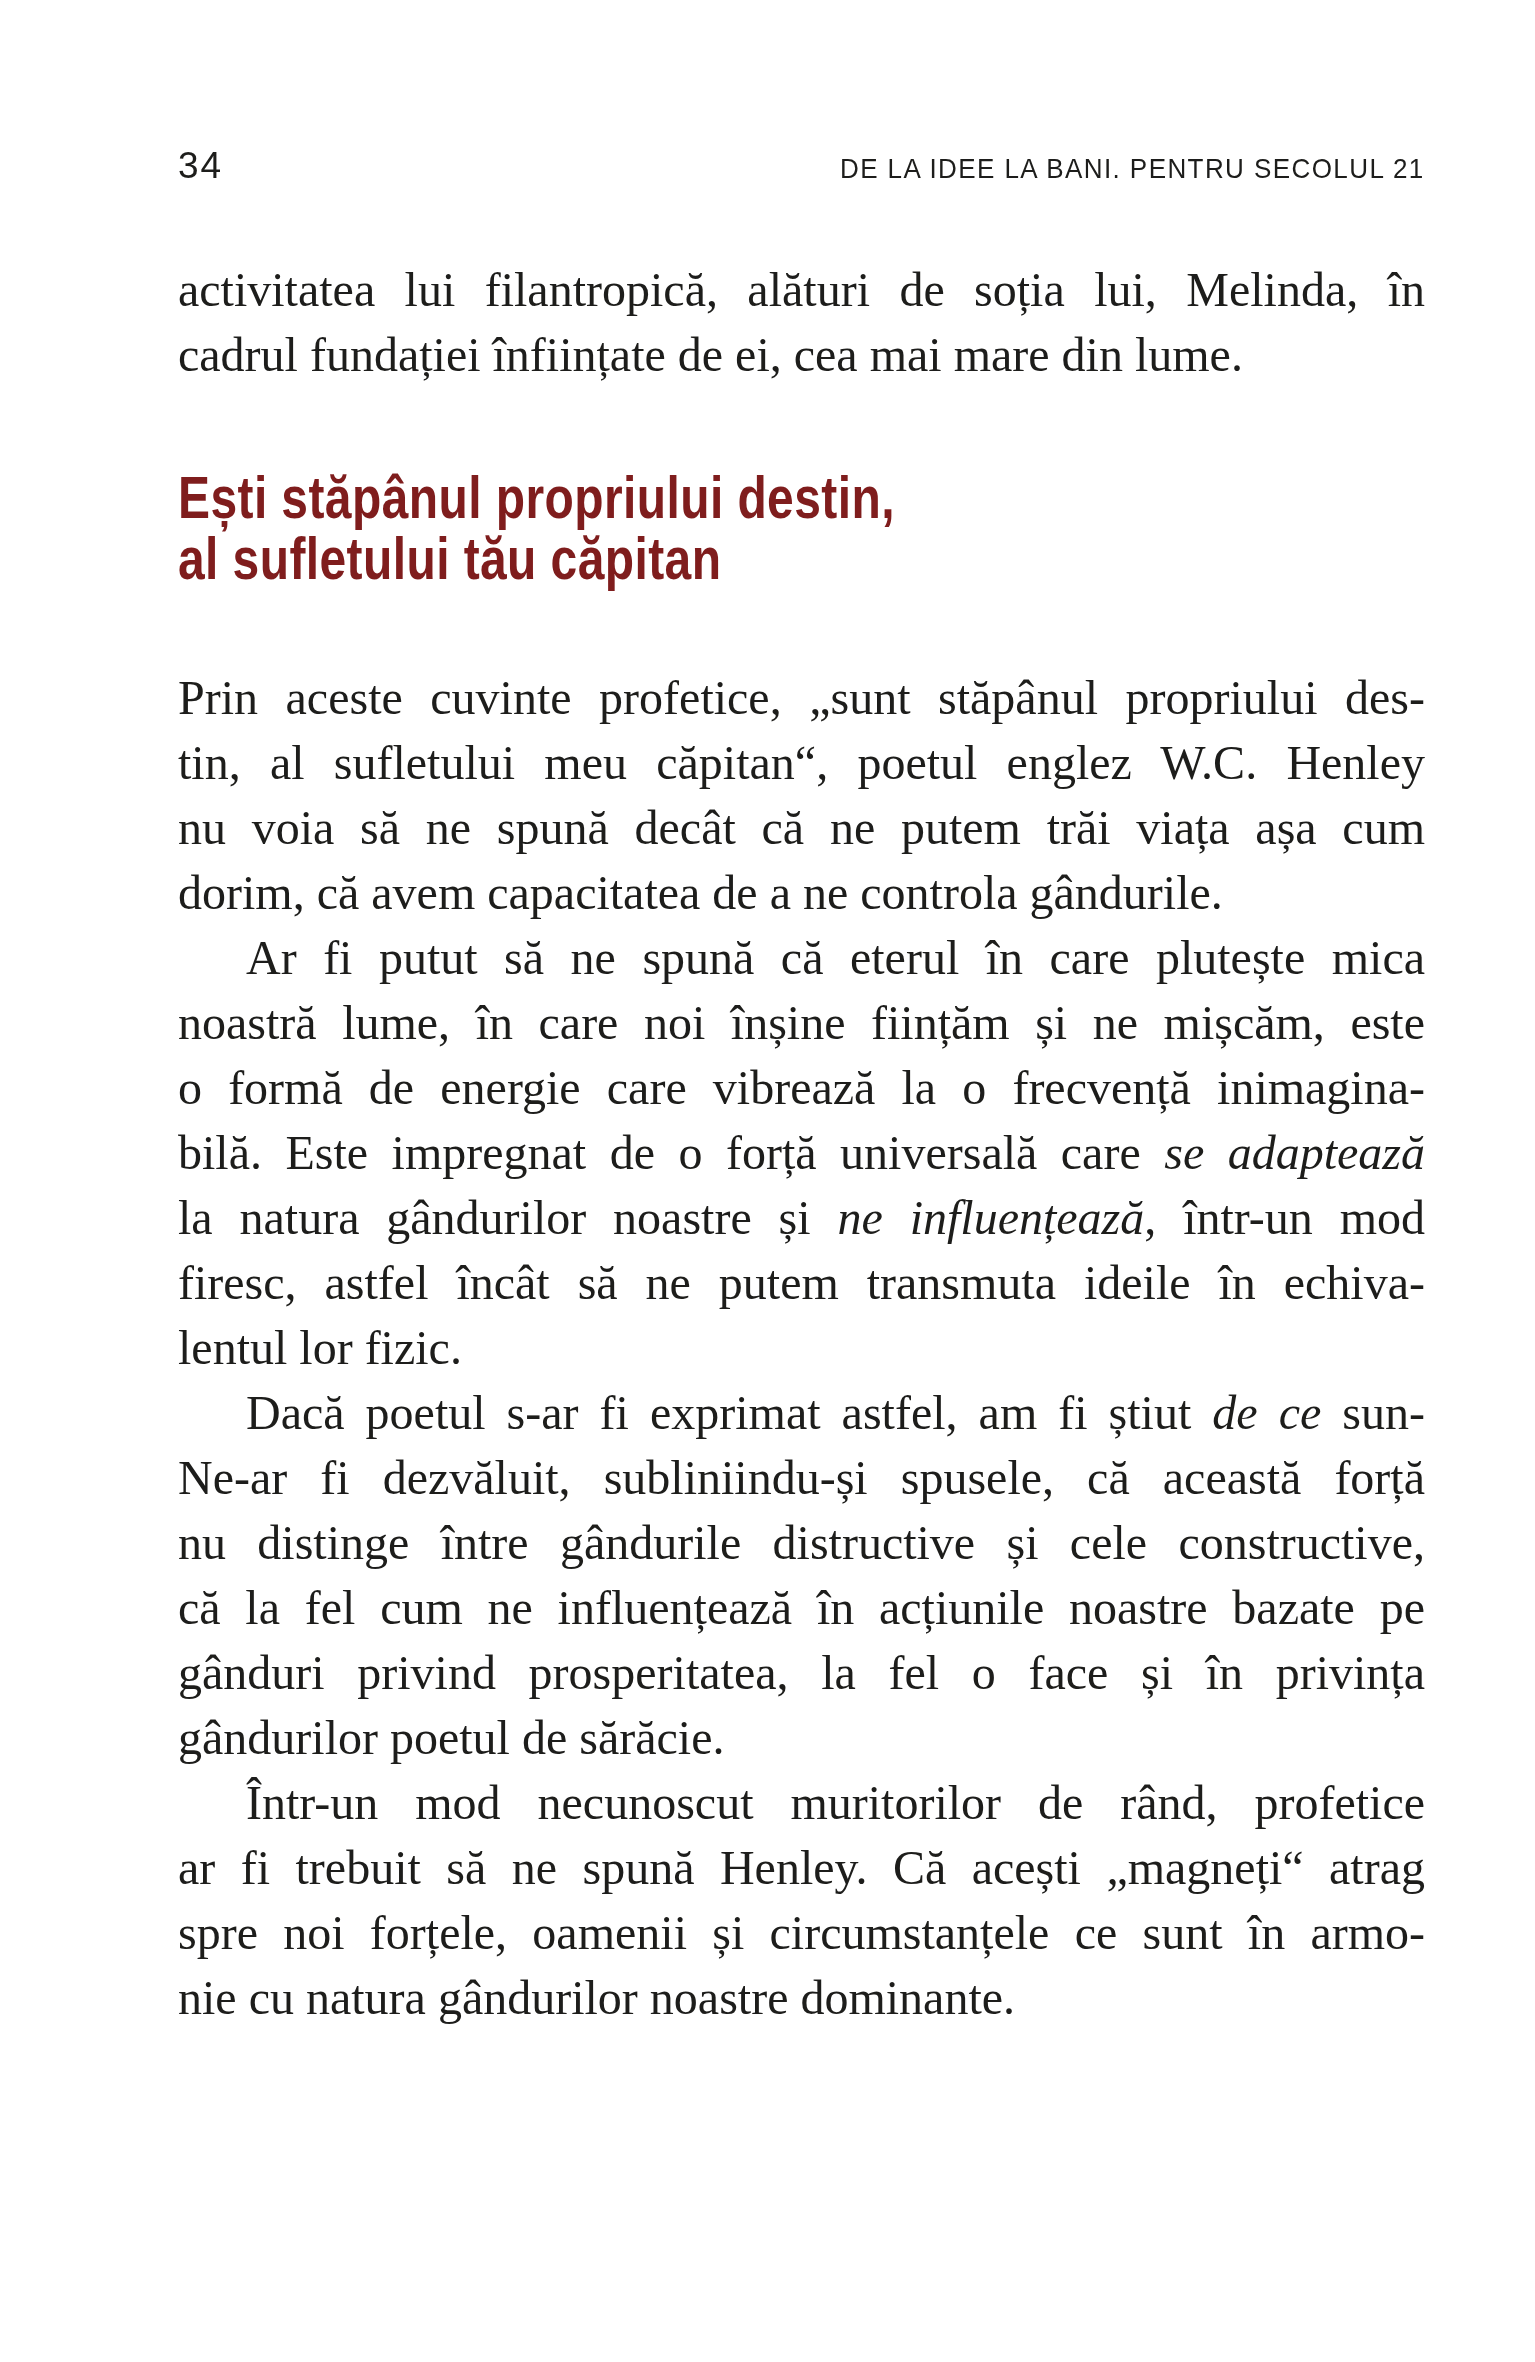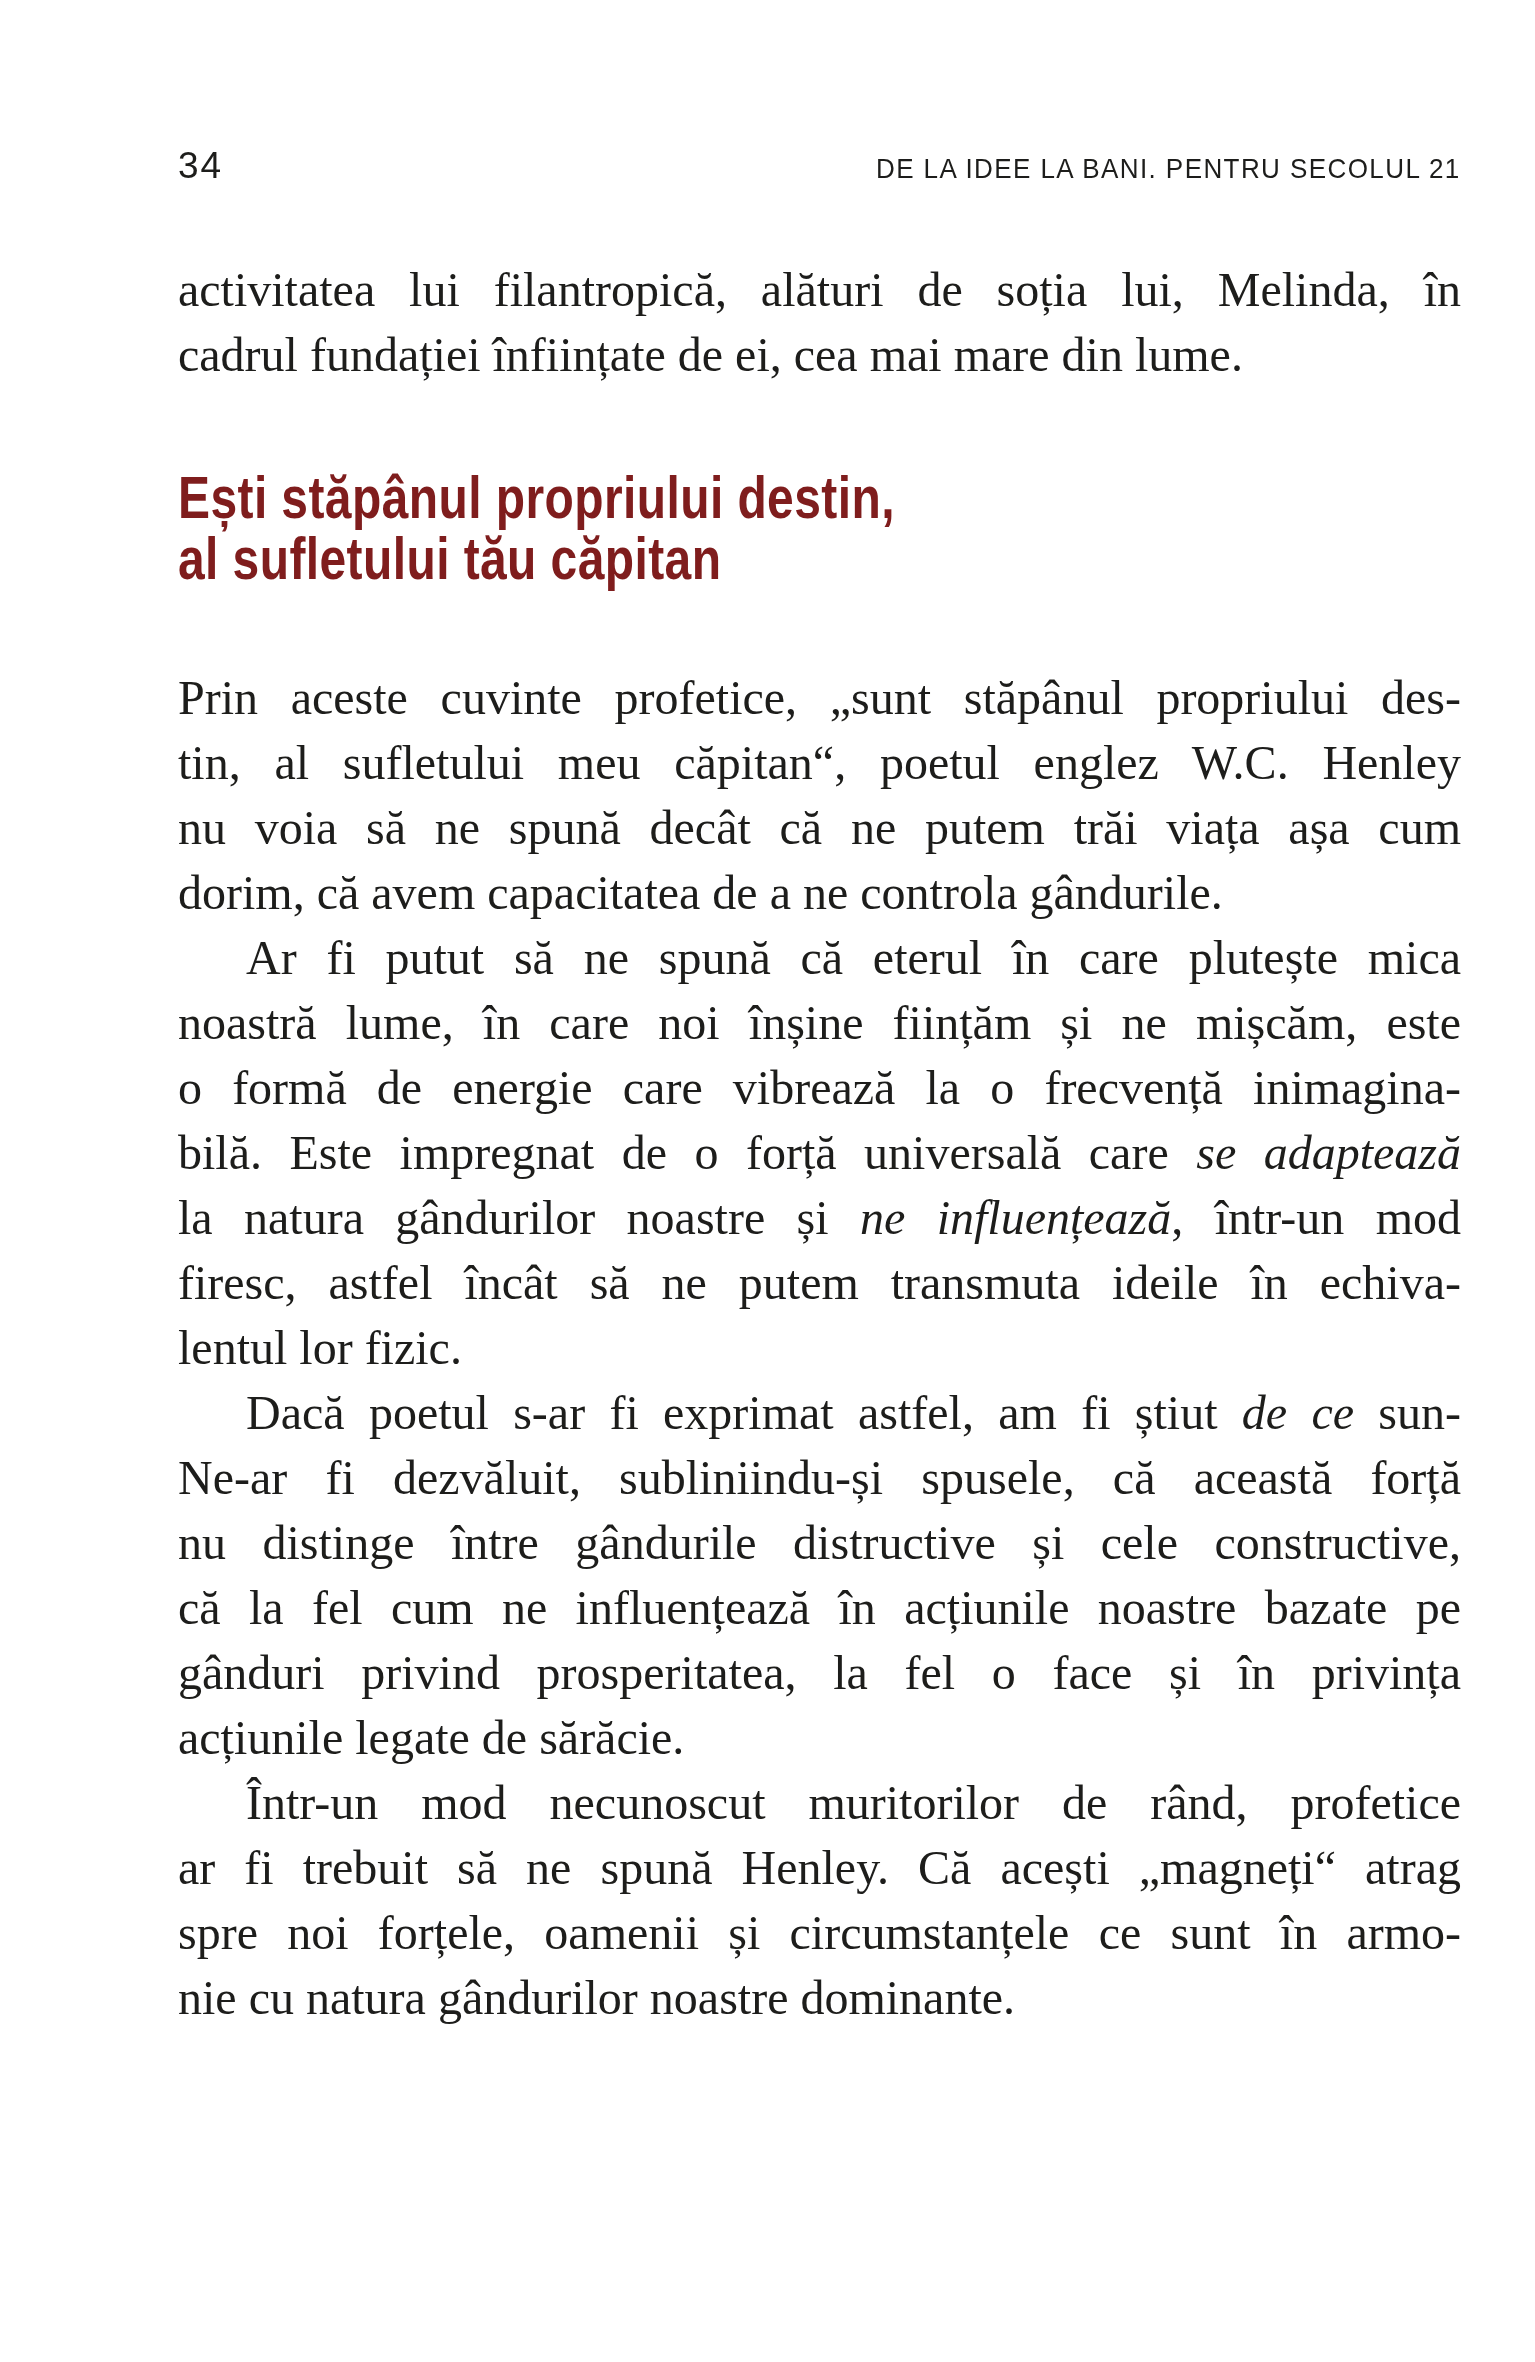--- a/index.html
+++ b/index.html
@@ -8,21 +8,21 @@
     height: 2362px;
     background: #ffffff;
     font-family: "Liberation Serif", "DejaVu Serif", serif;
     color: #1d1d1b;
     overflow: hidden;
   }
   .page {
     box-sizing: border-box;
     width: 1535px;
     height: 2362px;
-    padding: 0 74px 0 178px;
+    padding: 0 110px 0 178px;
   }
   
   .page-header {
     display: flex;
     justify-content: space-between;
     align-items: baseline;
     padding-top: 145px;
     font-family: "Liberation Sans", "DejaVu Sans", sans-serif;
   }
   .page-num {
@@ -100,21 +100,21 @@
         <div class="line">la natura gândurilor noastre și <em>ne influențează</em>, într-un mod</div>
         <div class="line">firesc, astfel încât să ne putem transmuta ideile în echiva-</div>
         <div class="line last">lentul lor fizic.</div>
       </div>
       <div class="para">
         <div class="line indent">Dacă poetul s-ar fi exprimat astfel, am fi știut <em>de ce</em> sun-</div>
         <div class="line">Ne-ar fi dezvăluit, subliniindu-și spusele, că această forță</div>
         <div class="line">nu distinge între gândurile distructive și cele constructive,</div>
         <div class="line">că la fel cum ne influențează în acțiunile noastre bazate pe</div>
         <div class="line">gânduri privind prosperitatea, la fel o face și în privința</div>
-        <div class="line last">acțiunile legate de sărăcie.</div>
+        <div class="line last">gândurilor poetul de sărăcie.</div>
       </div>
       <div class="para">
         <div class="line indent">Într-un mod necunoscut muritorilor de rând, profetice</div>
         <div class="line">ar fi trebuit să ne spună Henley. Că acești „magneți“ atrag</div>
         <div class="line">spre noi forțele, oamenii și circumstanțele ce sunt în armo-</div>
         <div class="line last">nie cu natura gândurilor noastre dominante.</div>
       </div>
     </div>
 </div>
 

